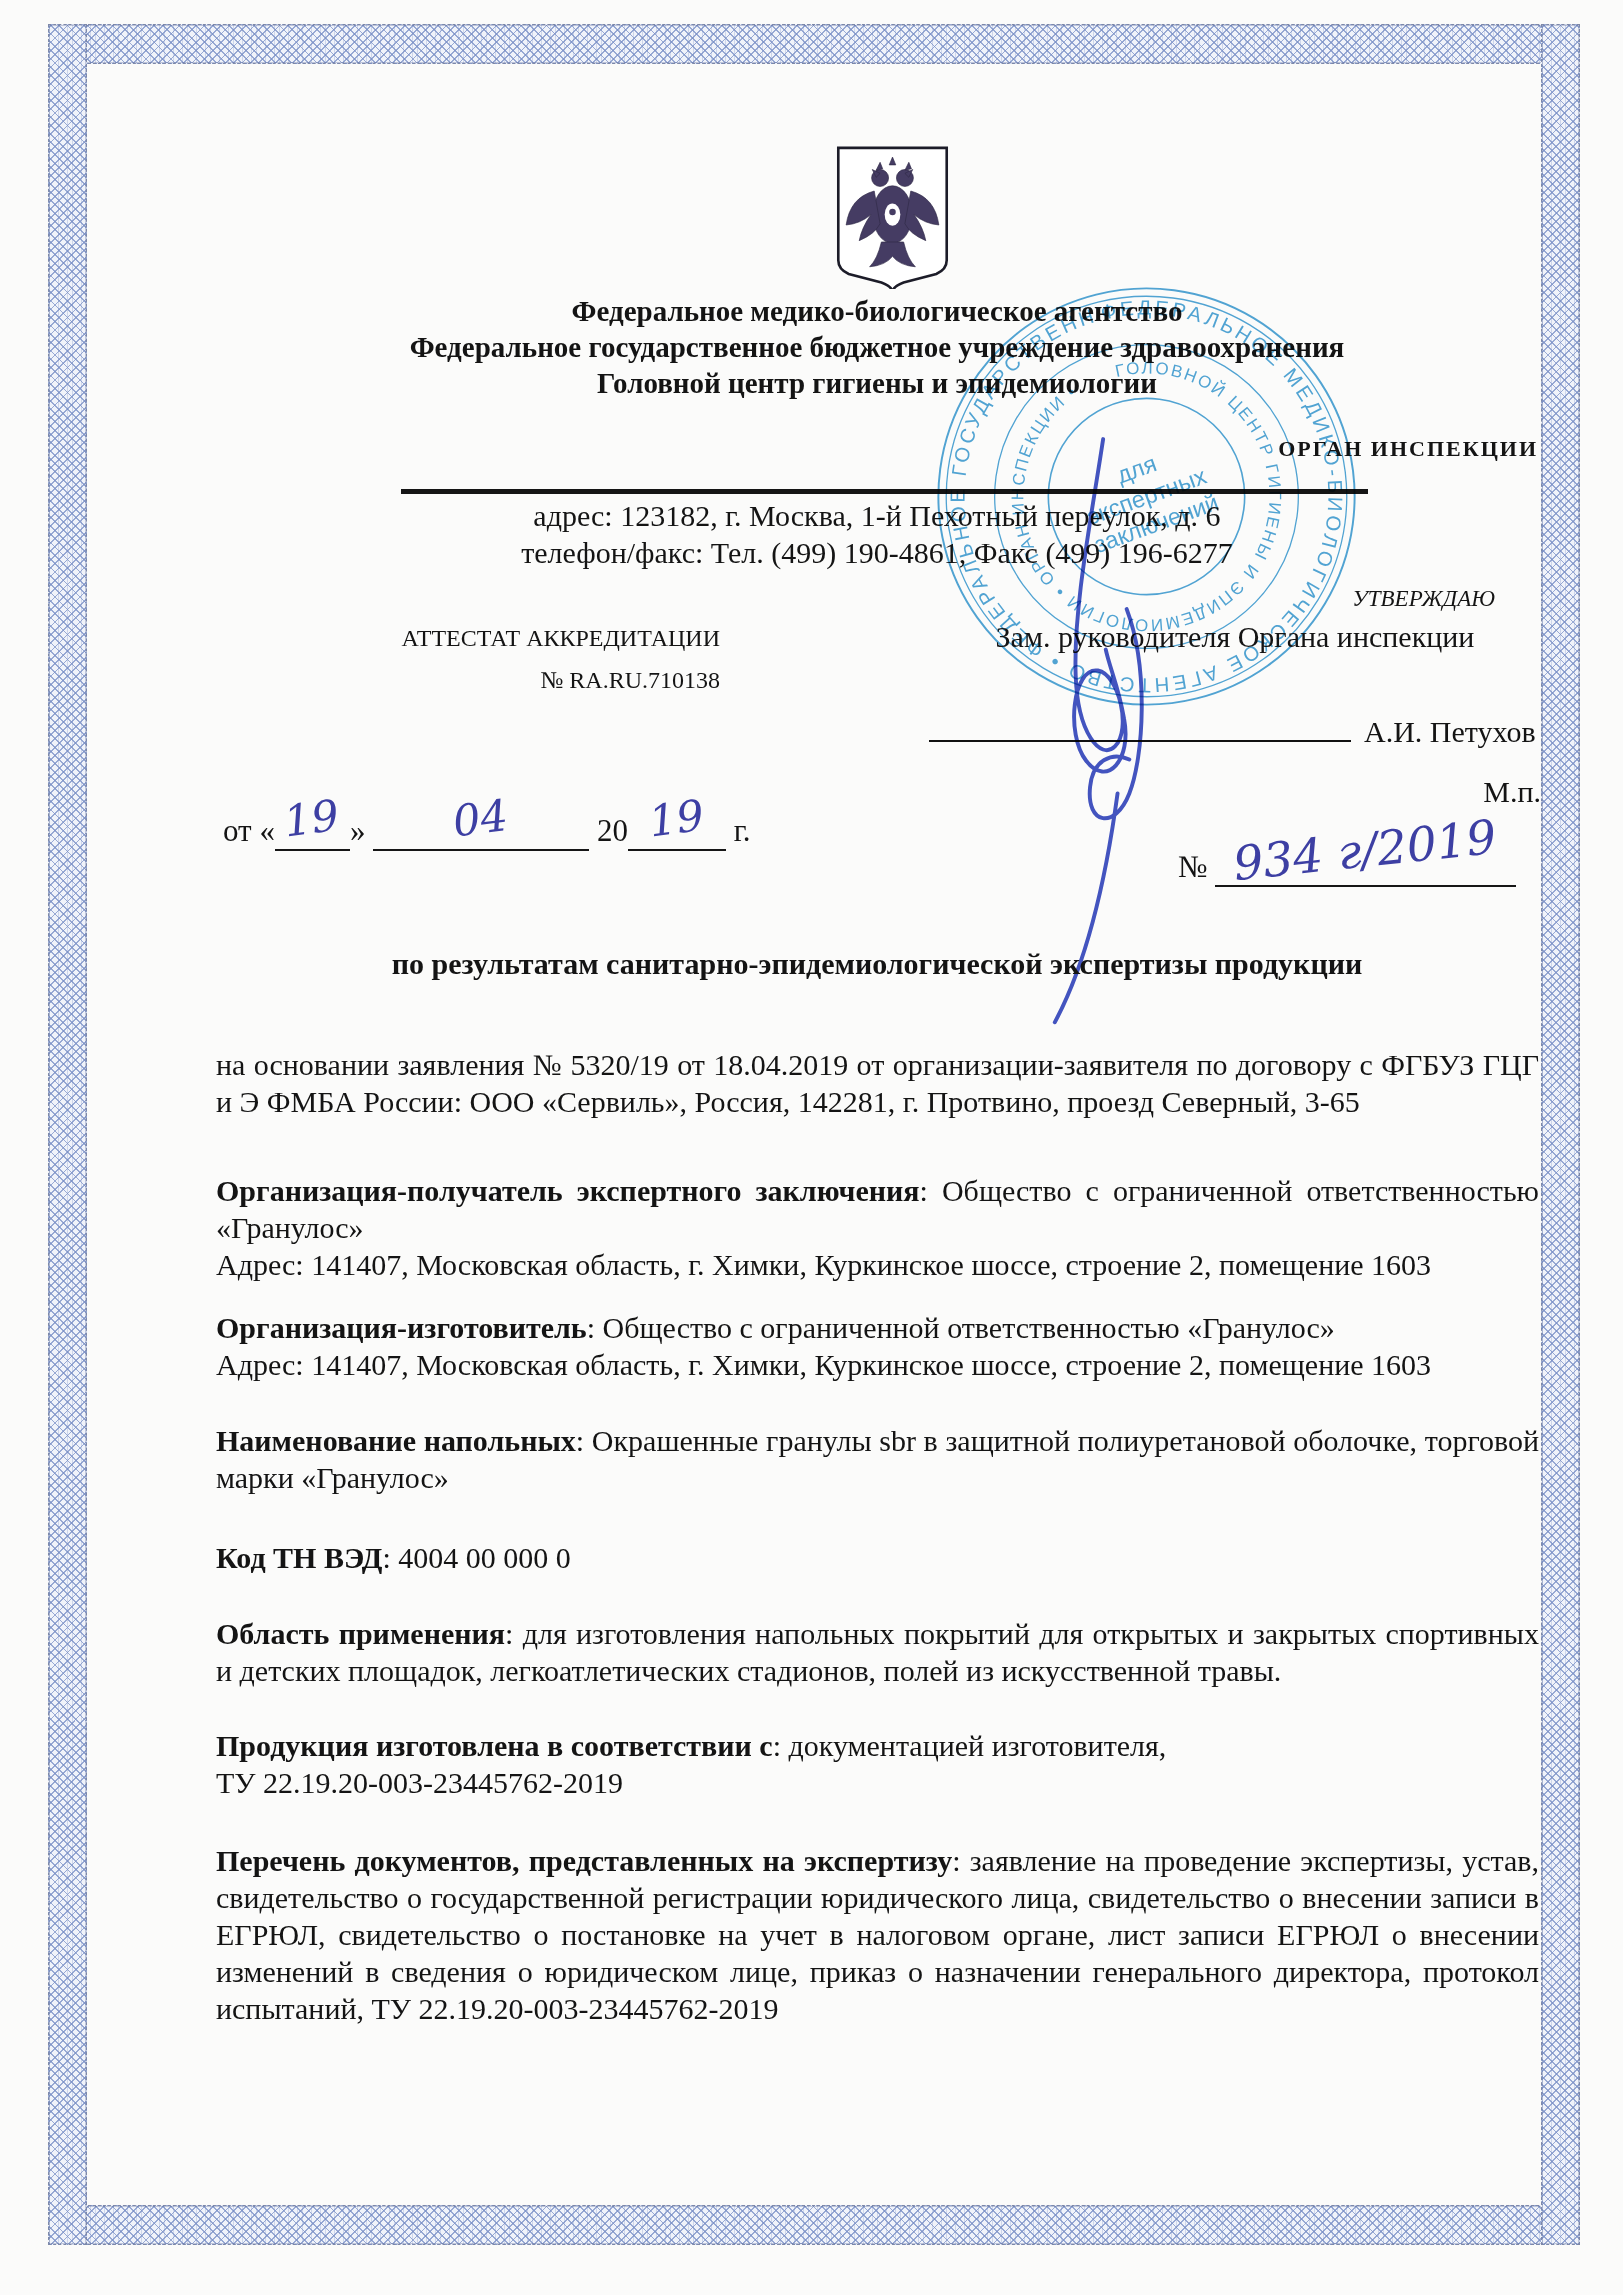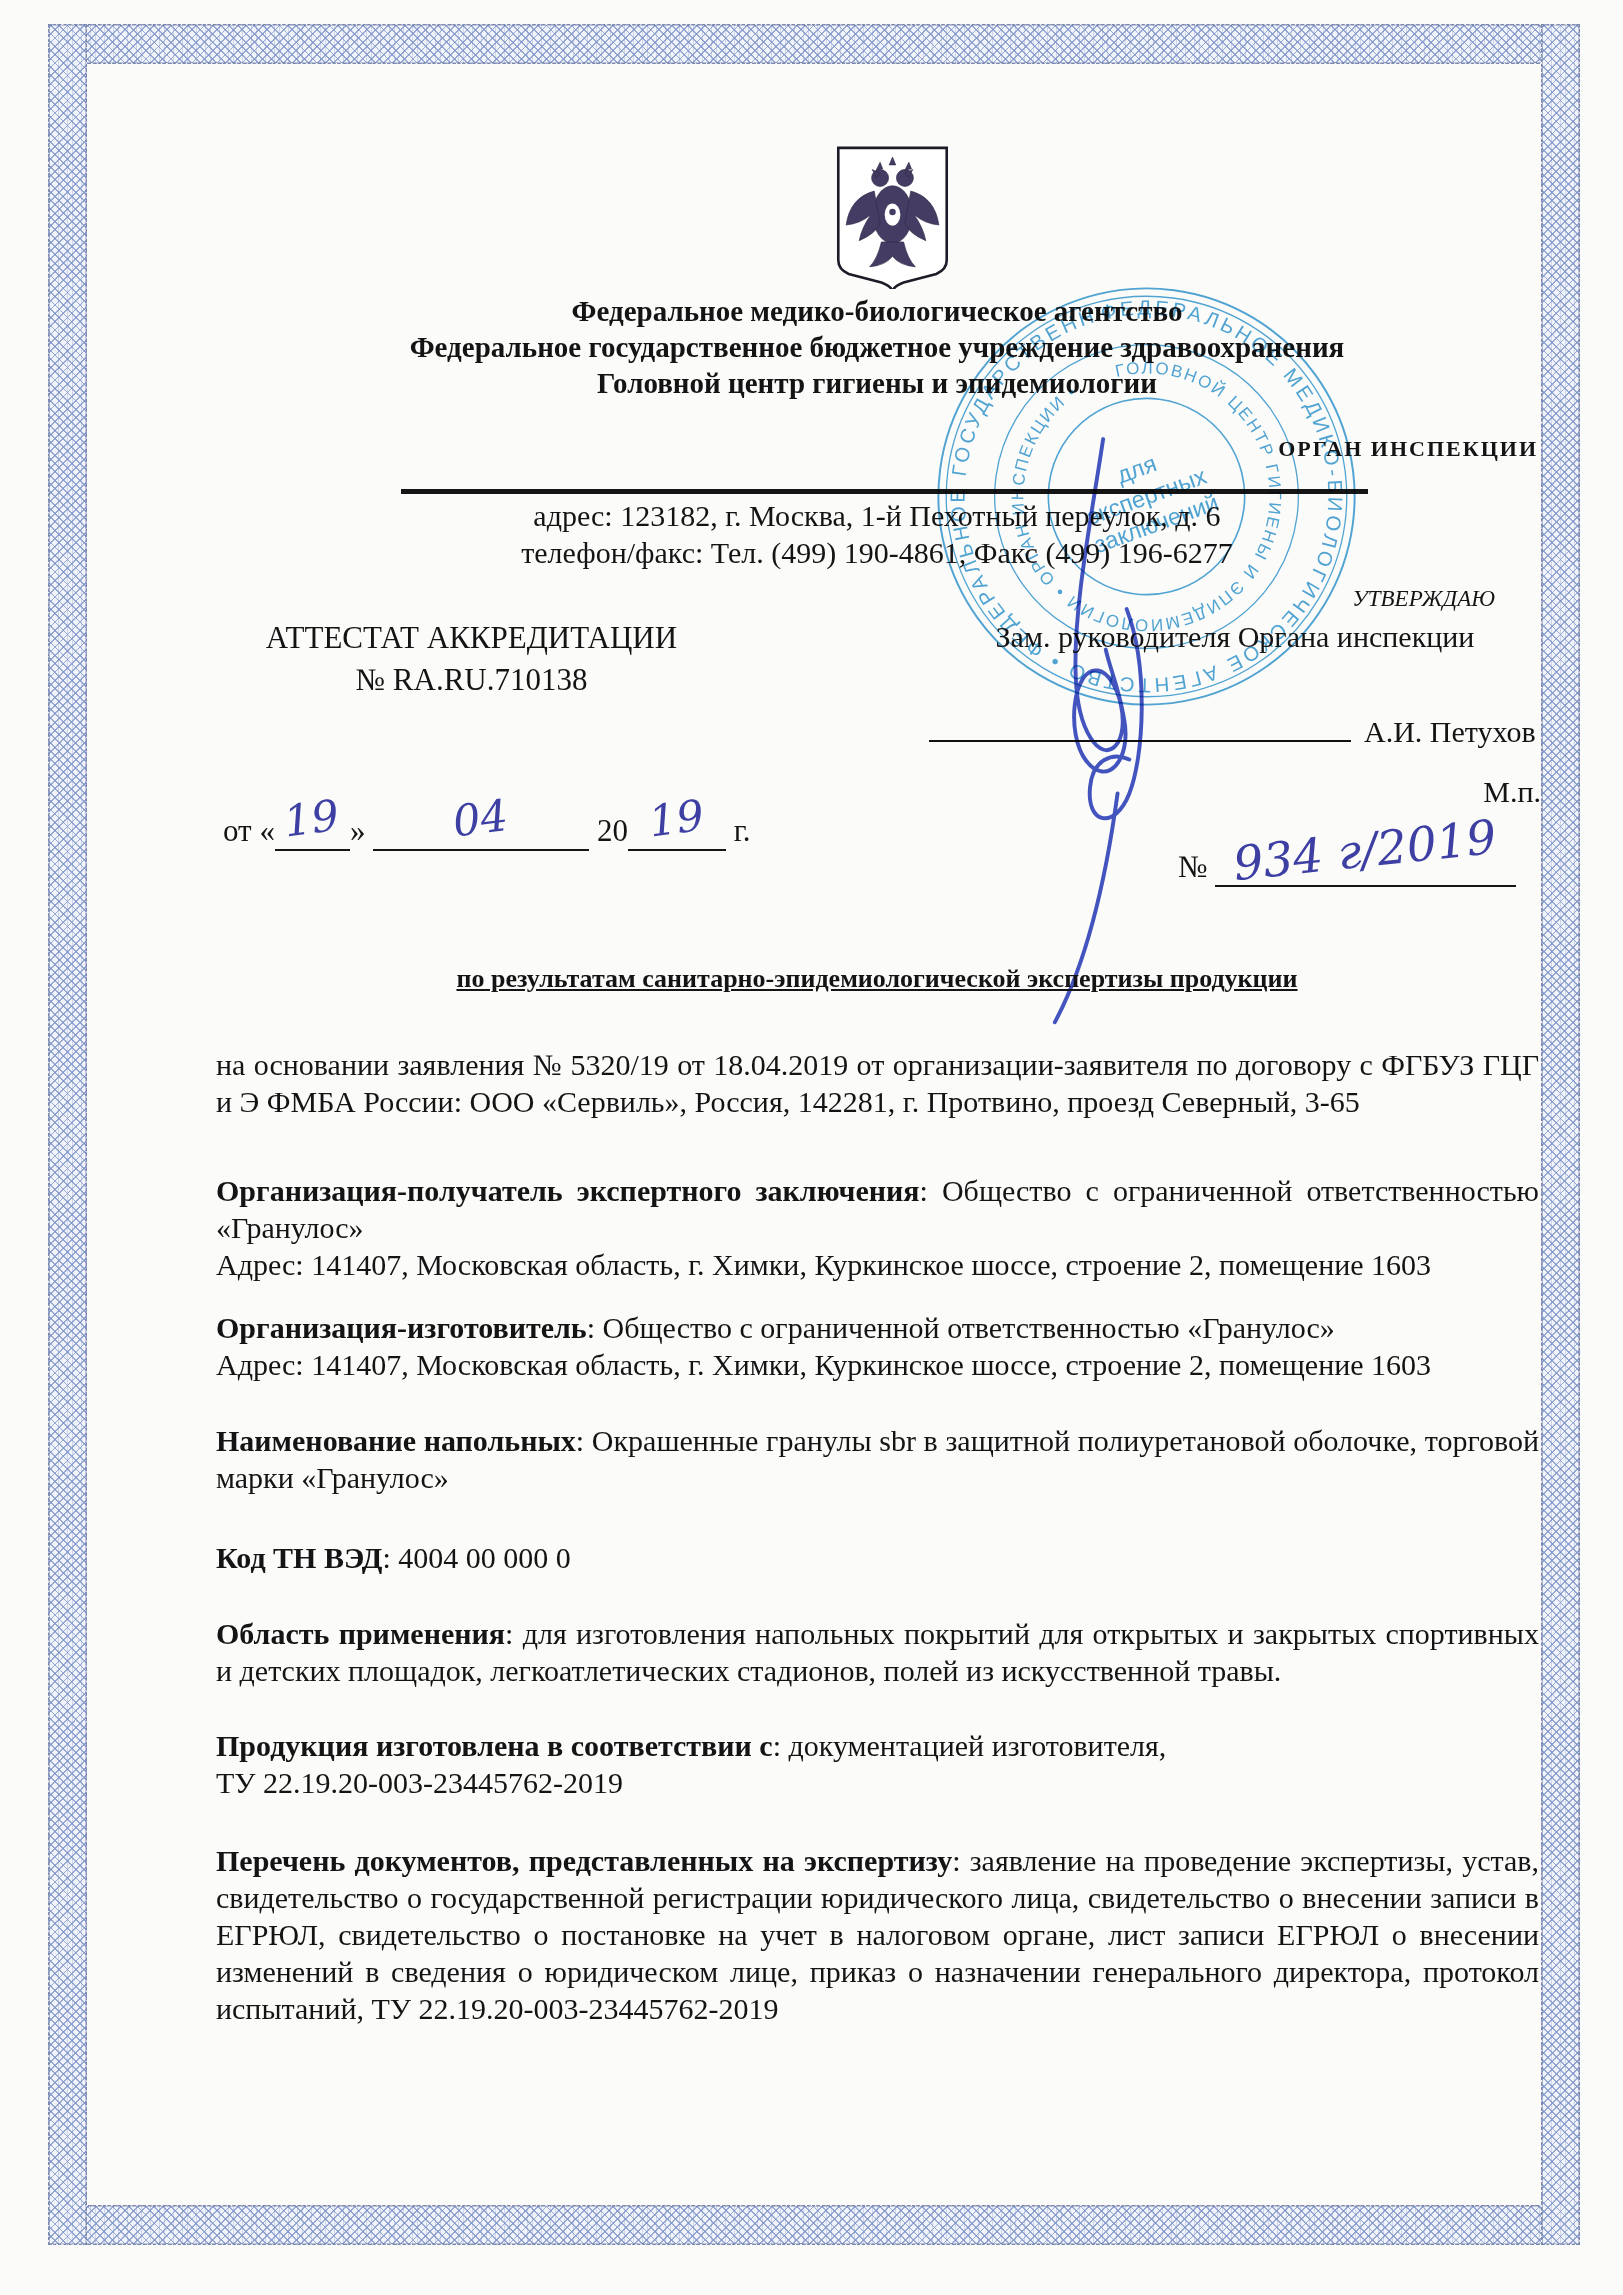--- a/index.html
+++ b/index.html
@@ -26,22 +26,22 @@
   #frame-left{left:48px;top:23.6px;width:37px;height:2219px;}
   #frame-right{left:1541px;top:23.6px;width:37px;height:2219px;}
 
   .centered-block{position:absolute;left:216px;width:1322px;text-align:center;}
 
   .hdr-line{font-weight:bold;font-size:29px;line-height:36px;}
   #organ-title{top:436px;font-weight:bold;font-size:22px;letter-spacing:2px;text-align:right;}
   #organ-underline{position:absolute;left:401px;top:489px;width:967px;height:4.6px;background:#151515;}
   .addr-line{font-size:30px;line-height:37px;}
 
-  #accred-block{position:absolute;left:223px;top:617px;width:497px;text-align:center;
-    font-size:31px;line-height:42px;}
+  #accred-block{position:absolute;left:223px;top:617px;width:497px;text-align:right;
+    font-size:24px;line-height:42px;}
   #approve-block{position:absolute;left:929px;top:586px;width:612px;font-size:30px;}
   #approve-word{font-size:23px;text-align:right;padding-right:46px;font-style:italic;}
   #approver-title{margin-top:7.9px;text-align:center;}
   #sig-row{margin-top:60px;white-space:nowrap;}
   .sig-line{display:inline-block;width:422px;border-bottom:2.6px solid #111;height:26px;vertical-align:baseline;}
   #approver-name{padding-left:13px;}
   #seal-mark{text-align:right;margin-top:26px;}
 
   
   #date-row{position:absolute;left:223px;top:813px;font-size:31px;white-space:nowrap;}
@@ -55,21 +55,21 @@
     display:inline-block;
     font-family:"DejaVu Serif", serif;font-style:italic;
     color:#3d3fa3;font-size:43px;line-height:26px;
     transform:rotate(-7deg) translateY(-7.9px);
   }
   .hw-number{font-size:47px;transform:rotate(-6deg) translateY(-10.5px);}
 
   
   #title-block{top:941px;}
   #doc-title{font-weight:bold;font-size:38px;letter-spacing:0.7px;}
-  #doc-subtitle{font-weight:bold;font-size:26px;margin-top:23px;text-decoration:underline;}
+  #doc-subtitle{font-weight:bold;font-size:30px;margin-top:6px;}
 
   
   #body-text{position:absolute;left:216px;top:1046px;width:1323px;
     font-size:30px;line-height:37px;text-align:justify;}
   #body-text p{margin:0;}
   .lead{font-weight:bold;}
   #para-basis{margin-bottom:52px !important;}
   #para-recipient{margin-bottom:0 !important;}
   #recipient-address{margin-bottom:26px;}
   #para-manufacturer{margin-bottom:0 !important;}

